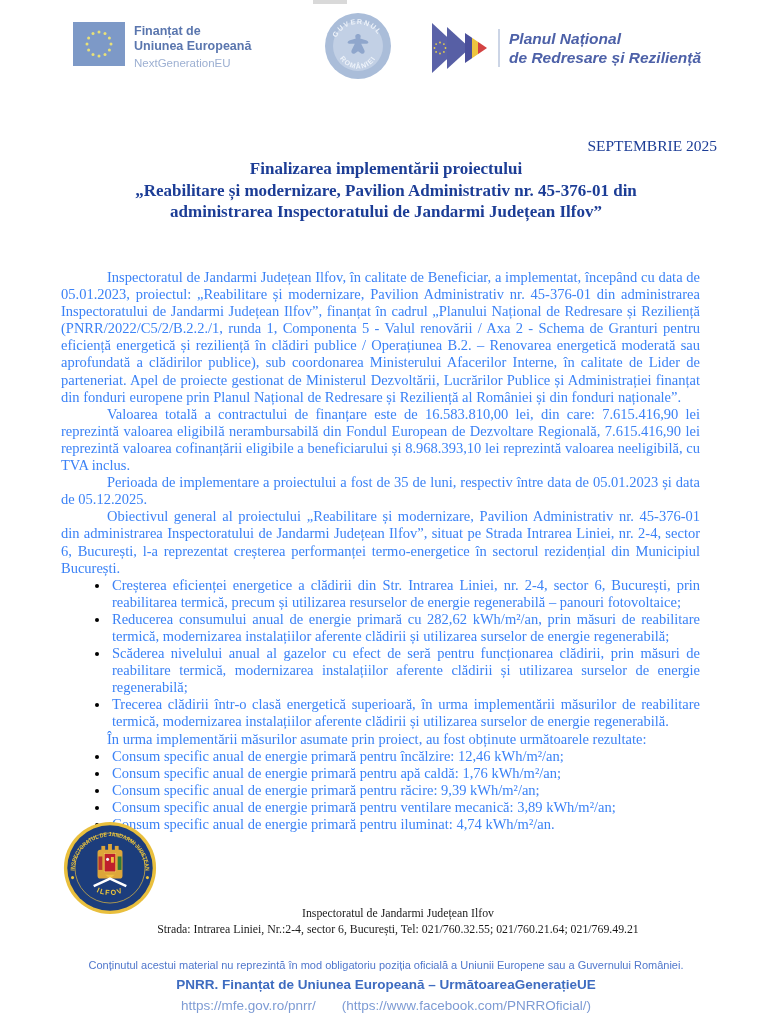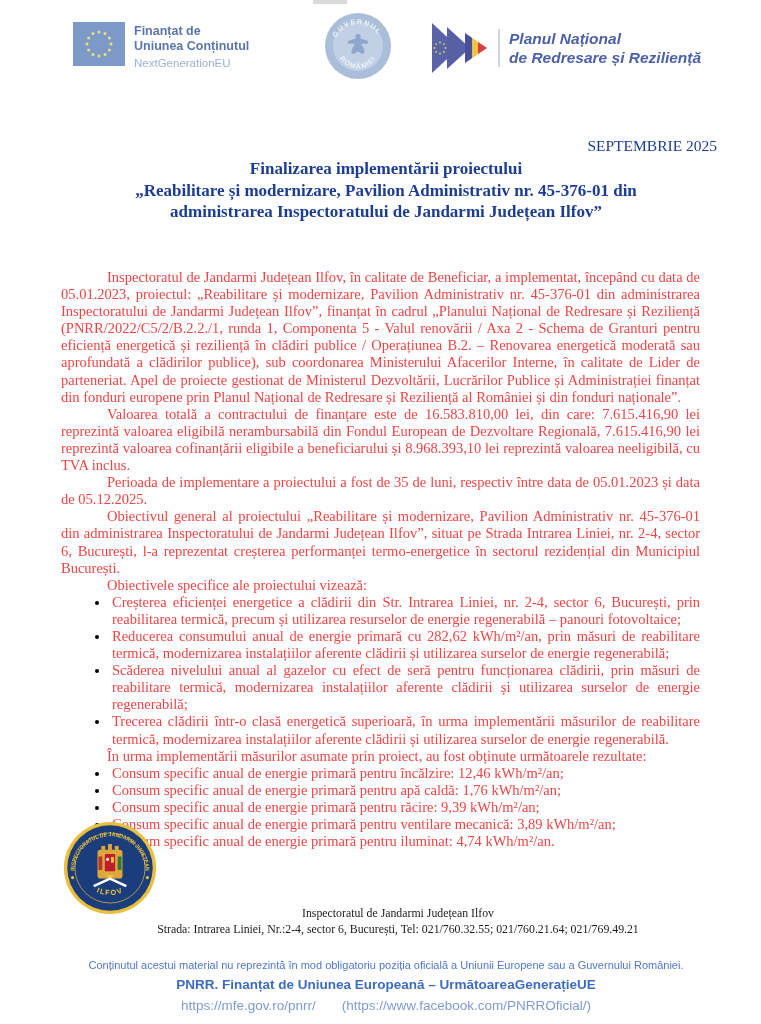--- a/index.html
+++ b/index.html
@@ -23,21 +23,21 @@
     font-family:"Liberation Sans",sans-serif;font-weight:bold;color:#4d61a8;
     font-size:15.5px;line-height:19px;font-style:italic;}
 
   
   .dateline{position:absolute;top:137px;right:55px;font-size:15.5px;color:var(--title-blue,#1c3d96);}
   .titleblock{position:absolute;top:158px;left:0;width:100%;text-align:center;
     color:var(--title-blue,#1c3d96);font-weight:bold;font-size:17px;line-height:21.5px;}
 
   
   .body{position:absolute;left:61px;top:269px;width:639px;font-size:14.5px;line-height:17.1px;
-    text-align:justify;color:#ef4444;}
+    text-align:justify;color:#3b82f6;}
   .body p{margin:0;text-indent:46px;}
   .body ul{margin:0;padding-left:49px;}
   .body li{padding-left:2px;text-align:justify;}
   .body li::marker{color:#000;font-size:0.9em;}
 
   
   .seal{position:absolute;left:62px;top:820px;}
   .contact{position:absolute;top:906px;left:12px;width:100%;text-align:center;
     font-size:11.8px;line-height:15.5px;color:#1a1a1a;}
   .disclaimer{position:absolute;top:958px;left:0;width:100%;text-align:center;
@@ -70,21 +70,21 @@
           <circle cx="26" cy="34" r="1.5"></circle>
             <circle cx="20" cy="32.4" r="1.5"></circle>
           <circle cx="15.6" cy="28" r="1.5"></circle>
             <circle cx="14" cy="22" r="1.5"></circle>
           <circle cx="15.6" cy="16" r="1.5"></circle>
             <circle cx="20" cy="11.6" r="1.5"></circle>
         </g>
       </svg>
       <div class="eu-text">
         <div class="l1">Finanțat de</div>
-        <div class="l2">Uniunea Conținutul</div>
+        <div class="l2">Uniunea Europeană</div>
         <div class="l3">NextGenerationEU</div>
       </div>
     </div>
 
     <svg class="gov-logo" width="72" height="72" viewBox="0 0 72 72">
       <defs>
         <path id="gv-top" d="M 12,38 A 24,24 0 1 1 60,38"></path>
         <path id="gv-bot" d="M 16,44 A 21,21 0 0 0 56,44"></path>
       </defs>
       <circle cx="36" cy="36" r="33" fill="#aabdd9"></circle>
@@ -136,21 +136,20 @@
     <div>Finalizarea implementării proiectului</div>
     <div>„Reabilitare și modernizare, Pavilion Administrativ nr. 45-376-01 din</div>
     <div>administrarea Inspectoratului de Jandarmi Județean Ilfov”</div>
   </div>
 
   <div class="body">
     <p>Inspectoratul de Jandarmi Județean Ilfov, în calitate de Beneficiar, a implementat, începând cu data de 05.01.2023, proiectul: „Reabilitare și modernizare, Pavilion Administrativ nr. 45-376-01 din administrarea Inspectoratului de Jandarmi Județean Ilfov”, finanțat în cadrul „Planului Național de Redresare și Reziliență (PNRR/2022/C5/2/B.2.2./1, runda 1, Componenta 5 - Valul renovării / Axa 2 - Schema de Granturi pentru eficiență energetică și reziliență în clădiri publice / Operațiunea B.2. – Renovarea energetică moderată sau aprofundată a clădirilor publice), sub coordonarea Ministerului Afacerilor Interne, în calitate de Lider de parteneriat. Apel de proiecte gestionat de Ministerul Dezvoltării, Lucrărilor Publice și Administrației finanțat din fonduri europene prin Planul Național de Redresare și Reziliență al României și din fonduri naționale”.</p>
     <p>Valoarea totală a contractului de finanțare este de 16.583.810,00 lei, din care: 7.615.416,90 lei reprezintă valoarea eligibilă nerambursabilă din Fondul European de Dezvoltare Regională, 7.615.416,90 lei reprezintă valoarea cofinanțării eligibile a beneficiarului și 8.968.393,10 lei reprezintă valoarea neeligibilă, cu TVA inclus.</p>
     <p>Perioada de implementare a proiectului a fost de 35 de luni, respectiv între data de 05.01.2023 și data de 05.12.2025.</p>
     <p>Obiectivul general al proiectului „Reabilitare și modernizare, Pavilion Administrativ nr. 45-376-01 din administrarea Inspectoratului de Jandarmi Județean Ilfov”, situat pe Strada Intrarea Liniei, nr. 2-4, sector 6, București, l-a reprezentat creșterea performanței termo-energetice în sectorul rezidențial din Municipiul București.</p>
-    <p>Obiectivele specifice ale proiectului vizează:</p>
     <ul>
       <li>Creșterea eficienței energetice a clădirii din Str. Intrarea Liniei, nr. 2-4, sector 6, București, prin reabilitarea termică, precum și utilizarea resurselor de energie regenerabilă – panouri fotovoltaice;</li>
       <li>Reducerea consumului anual de energie primară cu 282,62 kWh/m²/an, prin măsuri de reabilitare termică, modernizarea instalațiilor aferente clădirii și utilizarea surselor de energie regenerabilă;</li>
       <li>Scăderea nivelului anual al gazelor cu efect de seră pentru funcționarea clădirii, prin măsuri de reabilitare termică, modernizarea instalațiilor aferente clădirii și utilizarea surselor de energie regenerabilă;</li>
       <li>Trecerea clădirii într-o clasă energetică superioară, în urma implementării măsurilor de reabilitare termică, modernizarea instalațiilor aferente clădirii și utilizarea surselor de energie regenerabilă.</li>
     </ul>
     <p>În urma implementării măsurilor asumate prin proiect, au fost obținute următoarele rezultate:</p>
     <ul>
       <li>Consum specific anual de energie primară pentru încălzire: 12,46 kWh/m²/an;</li>
       <li>Consum specific anual de energie primară pentru apă caldă: 1,76 kWh/m²/an;</li>

